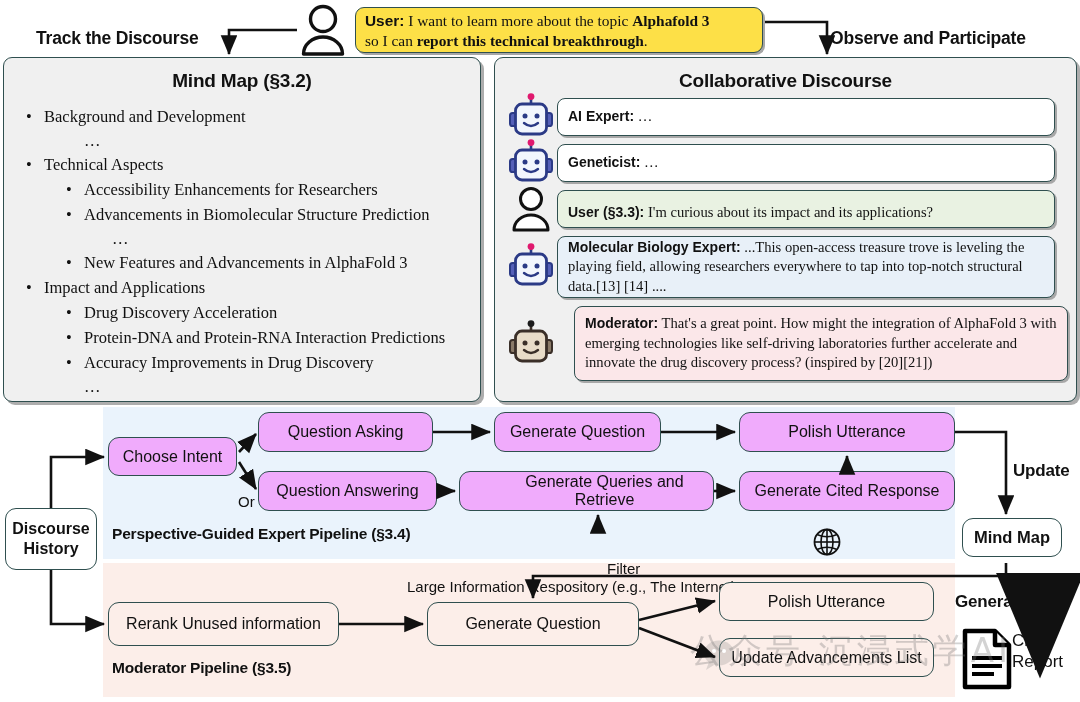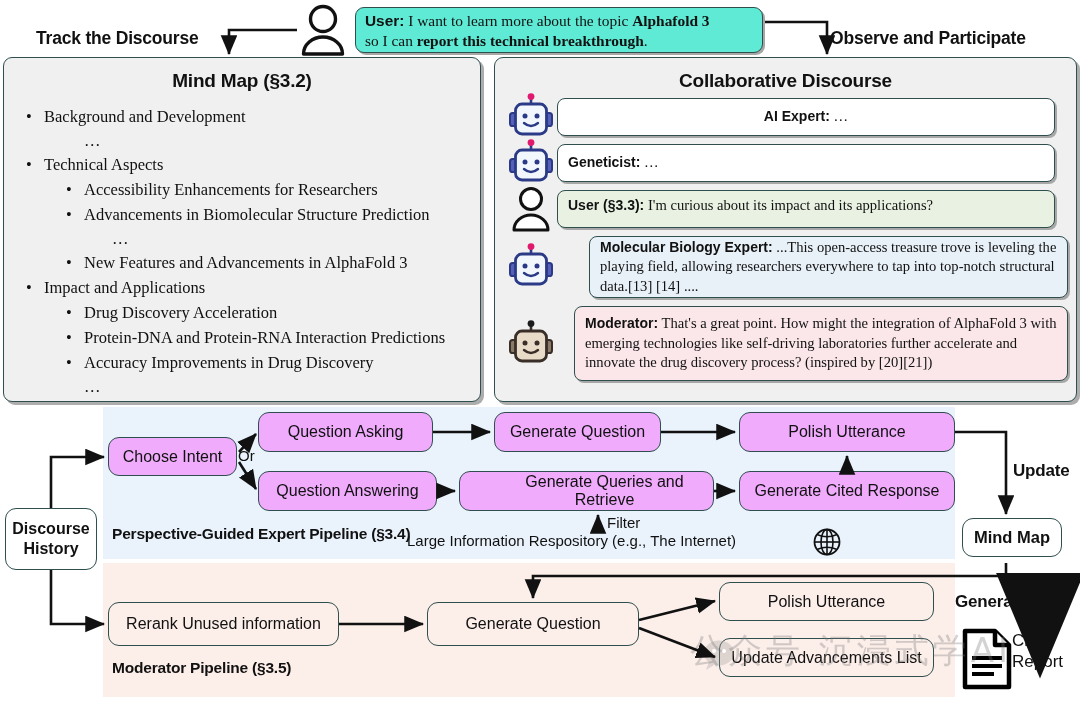--- a/index.html
+++ b/index.html
@@ -10,21 +10,21 @@
   .sans{font-family:"Liberation Sans", sans-serif;}
   .bold{font-weight:bold;}
 
   
   #track-label{left:36px;top:28px;width:200px;font-size:17.5px;font-weight:bold;letter-spacing:-.2px;}
   #observe-label{left:830px;top:28px;width:250px;font-size:17.5px;font-weight:bold;letter-spacing:-.2px;}
 
   #user-avatar-top{left:296px;top:4px;width:54px;height:52px;}
 
   #user-bubble{left:355px;top:7px;width:408px;height:46px;
-      background:#5eead4;border:1.6px solid #2f4f4f;border-radius:9px;
+      background:#fde047;border:1.6px solid #2f4f4f;border-radius:9px;
       box-shadow:2px 2px 0 rgba(0,0,0,.35);padding:3px 9px;}
   #user-bubble .line{font-family:"Liberation Serif",serif;font-size:15.4px;line-height:20px;white-space:nowrap;}
 
   
   .panel{background:#f0f0f0;border:1.7px solid #2f4f4f;border-radius:9px;
          box-shadow:3px 3px 0 rgba(0,0,0,.32);}
   #mindmap-panel{left:3px;top:57px;width:478px;height:345px;}
   #discourse-panel{left:494px;top:57px;width:583px;height:345px;}
 
   .panel-title{width:100%;text-align:center;font-size:19px;font-weight:bold;margin-top:12px;letter-spacing:-.2px;}
@@ -60,21 +60,21 @@
         font-size:16px;color:#111;text-align:center;box-sizing:border-box;}
   .fbox.white{background:#ffffff;}
   .fbox.lblue{background:#f0abfc;}
   .fbox.lpink{background:#fceee9;}
   .fbox.bold{font-weight:bold;}
 
   
   svg.ov{position:absolute;left:0;top:0;width:1080px;height:702px;pointer-events:none;}
 
   .big-label{position:absolute;font-size:17px;font-weight:bold;letter-spacing:-.2px;}
-  .sm-label{position:absolute;font-size:15px;}
+  .sm-label{position:absolute;font-size:15px;margin-top:46px;}
 
   
   #watermark{position:absolute;left:690px;top:628px;width:330px;height:56px;
      font-size:34px;color:rgba(120,120,120,.33);font-family:"DejaVu Sans",sans-serif;
      letter-spacing:4px;white-space:nowrap;}
   #wm-logo{position:absolute;left:700px;top:636px;width:42px;height:42px;}
 </style>
 </head>
 <body>
 
@@ -122,21 +122,21 @@
     <line x1="23" y1="11" x2="23" y2="4" stroke="#2b3a86" stroke-width="2.6"></line>
     <circle cx="23" cy="3.6" r="3.4" fill="#e0196e"></circle>
     <rect x="2" y="20" width="6.5" height="13" rx="2.6" fill="#5560b8" stroke="#2b3a86" stroke-width="2"></rect>
     <rect x="37.5" y="20" width="6.5" height="13" rx="2.6" fill="#5560b8" stroke="#2b3a86" stroke-width="2"></rect>
     <rect x="7.5" y="11" width="31" height="30" rx="6.5" fill="#f2f6fd" stroke="#2b3a86" stroke-width="2.8"></rect>
     <circle cx="17" cy="23" r="2.5" fill="#2b3a86"></circle>
     <circle cx="29" cy="23" r="2.5" fill="#2b3a86"></circle>
     <path d="M16 30 Q23 36 30 30" fill="none" stroke="#2b3a86" stroke-width="2.4" stroke-linecap="round"></path>
   </svg>
           </div>
-          <div class="bubble " style="width: 498px; height: 38px; display: flex; align-items: center; justify-content: center;">
+          <div class="bubble " style="width: 498px; height: 38px; display: flex; align-items: center;">
             <div class="t"><b>AI Expert:</b><span> …</span></div>
           </div>
         </div>
         <div class="drow" style="left: 10px; top: 86px; width: 563px; height: 38px;">
           <div style="width: 52px; display: flex; justify-content: center; align-items: center; flex: 0 0 52px;">
             <svg viewBox="0 0 46 48" width="46" height="48">
     <line x1="23" y1="11" x2="23" y2="4" stroke="#2b3a86" stroke-width="2.6"></line>
     <circle cx="23" cy="3.6" r="3.4" fill="#e0196e"></circle>
     <rect x="2" y="20" width="6.5" height="13" rx="2.6" fill="#5560b8" stroke="#2b3a86" stroke-width="2"></rect>
     <rect x="37.5" y="20" width="6.5" height="13" rx="2.6" fill="#5560b8" stroke="#2b3a86" stroke-width="2"></rect>
@@ -150,25 +150,25 @@
             <div class="t"><b>Geneticist:</b><span> …</span></div>
           </div>
         </div>
         <div class="drow" style="left: 10px; top: 132px; width: 563px; height: 38px;">
           <div style="width: 52px; display: flex; justify-content: center; align-items: center; flex: 0 0 52px;">
             <svg viewBox="0 0 46 48" width="46" height="48">
     <circle cx="23" cy="14" r="10.5" fill="#fff" stroke="#111" stroke-width="3"></circle>
     <path d="M6 45 A17 15 0 0 1 40 45 Z" fill="#fff" stroke="#111" stroke-width="3" stroke-linejoin="round"></path>
   </svg>
           </div>
-          <div class="bubble green" style="width: 498px; height: 38px; display: flex; align-items: flex-start;">
+          <div class="bubble green" style="width: 498px; height: 38px; display: flex; align-items: flex-end;">
             <div class="t"><b>User (§3.3):</b><span> I'm curious about its impact and its applications?</span></div>
           </div>
         </div>
-        <div class="drow" style="left: 10px; top: 178px; width: 563px; height: 62px; gap: 32px;">
+        <div class="drow" style="left: 10px; top: 178px; width: 563px; height: 62px;">
           <div style="width: 52px; display: flex; justify-content: center; align-items: center; flex: 0 0 52px;">
             <svg viewBox="0 0 46 48" width="46" height="48">
     <line x1="23" y1="11" x2="23" y2="4" stroke="#2b3a86" stroke-width="2.6"></line>
     <circle cx="23" cy="3.6" r="3.4" fill="#e0196e"></circle>
     <rect x="2" y="20" width="6.5" height="13" rx="2.6" fill="#5560b8" stroke="#2b3a86" stroke-width="2"></rect>
     <rect x="37.5" y="20" width="6.5" height="13" rx="2.6" fill="#5560b8" stroke="#2b3a86" stroke-width="2"></rect>
     <rect x="7.5" y="11" width="31" height="30" rx="6.5" fill="#f2f6fd" stroke="#2b3a86" stroke-width="2.8"></rect>
     <circle cx="17" cy="23" r="2.5" fill="#2b3a86"></circle>
     <circle cx="29" cy="23" r="2.5" fill="#2b3a86"></circle>
     <path d="M16 30 Q23 36 30 30" fill="none" stroke="#2b3a86" stroke-width="2.4" stroke-linecap="round"></path>

